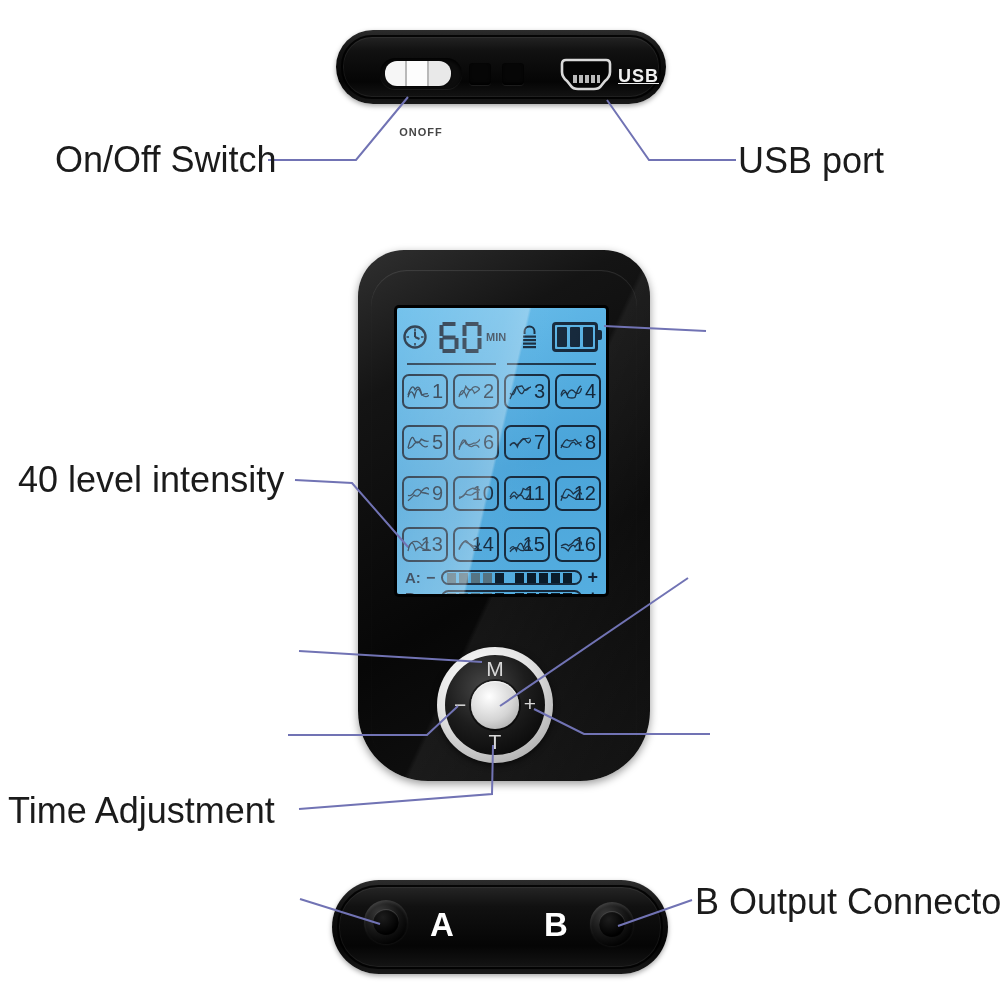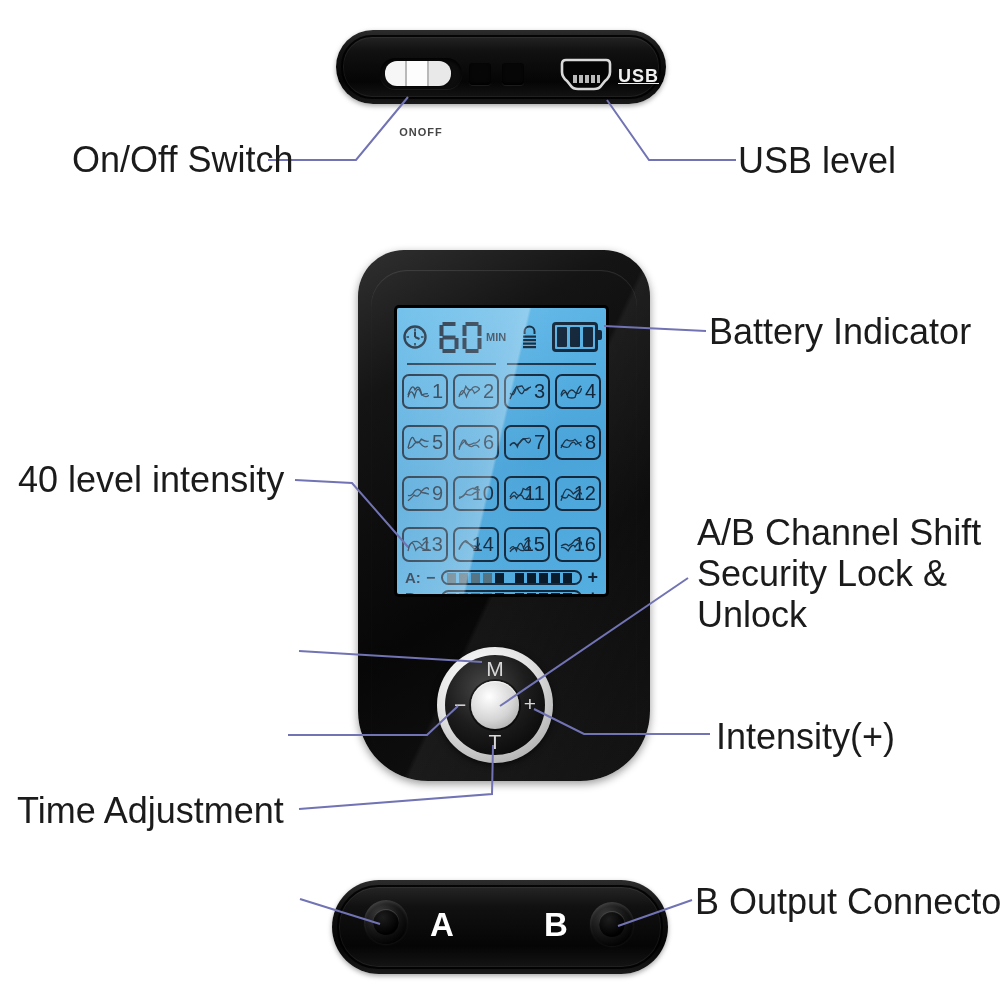--- a/index.html
+++ b/index.html
@@ -359,25 +359,18 @@
       <polyline points="500,706 688,578"></polyline>
       <polyline points="299,651 482,662"></polyline>
       <polyline points="288,735 427,735 458,706"></polyline>
       <polyline points="534,709 584,734 710,734"></polyline>
       <polyline points="493,745 492,794 299,809"></polyline>
       <polyline points="300,899 380,924"></polyline>
       <polyline points="692,900 618,926"></polyline>
     </g>
   </svg>
 
-  <div class="callout" style="left:72px;top:139px;">On/Off Switch</div>
-  <div class="callout" style="left:738px;top:140px;">USB level</div>
-  <div class="callout" style="left:709px;top:311px;">Battery Indicator</div>
+  <div class="callout" style="left:55px;top:139px;">On/Off Switch</div>
+  <div class="callout" style="left:738px;top:140px;">USB port</div>
   <div class="callout" style="left:18px;top:459px;">40 level intensity</div>
-  <div class="callout" style="left:697px;top:512px;">
-    <div>A/B Channel Shift</div>
-    <div>Security Lock &amp;</div>
-    <div>Unlock</div>
-  </div>
-  <div class="callout" style="left:716px;top:716px;">Intensity(+)</div>
-  <div class="callout" style="left:17px;top:790px;">Time Adjustment</div>
+  <div class="callout" style="left:8px;top:790px;">Time Adjustment</div>
   <div class="callout" style="left:695px;top:881px;">B Output Connector</div>
 </div>
 
 </body></html>

